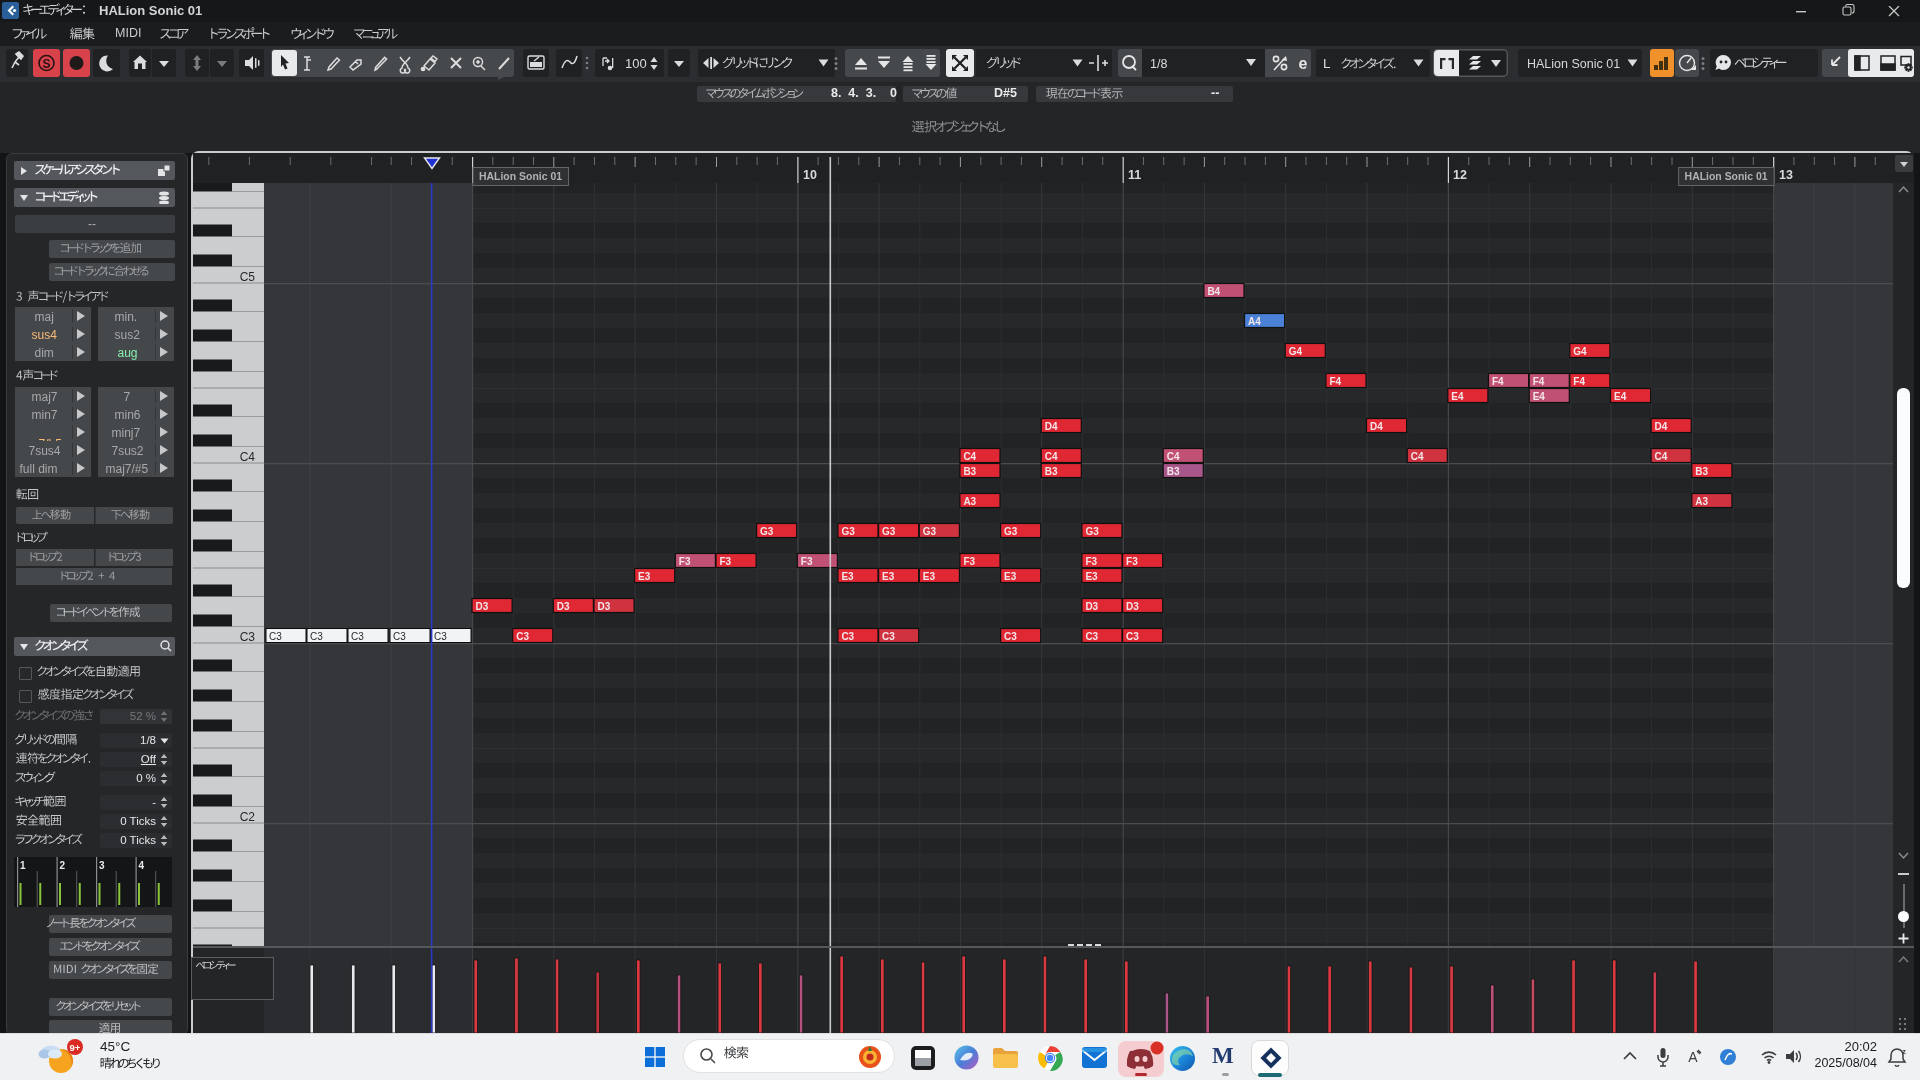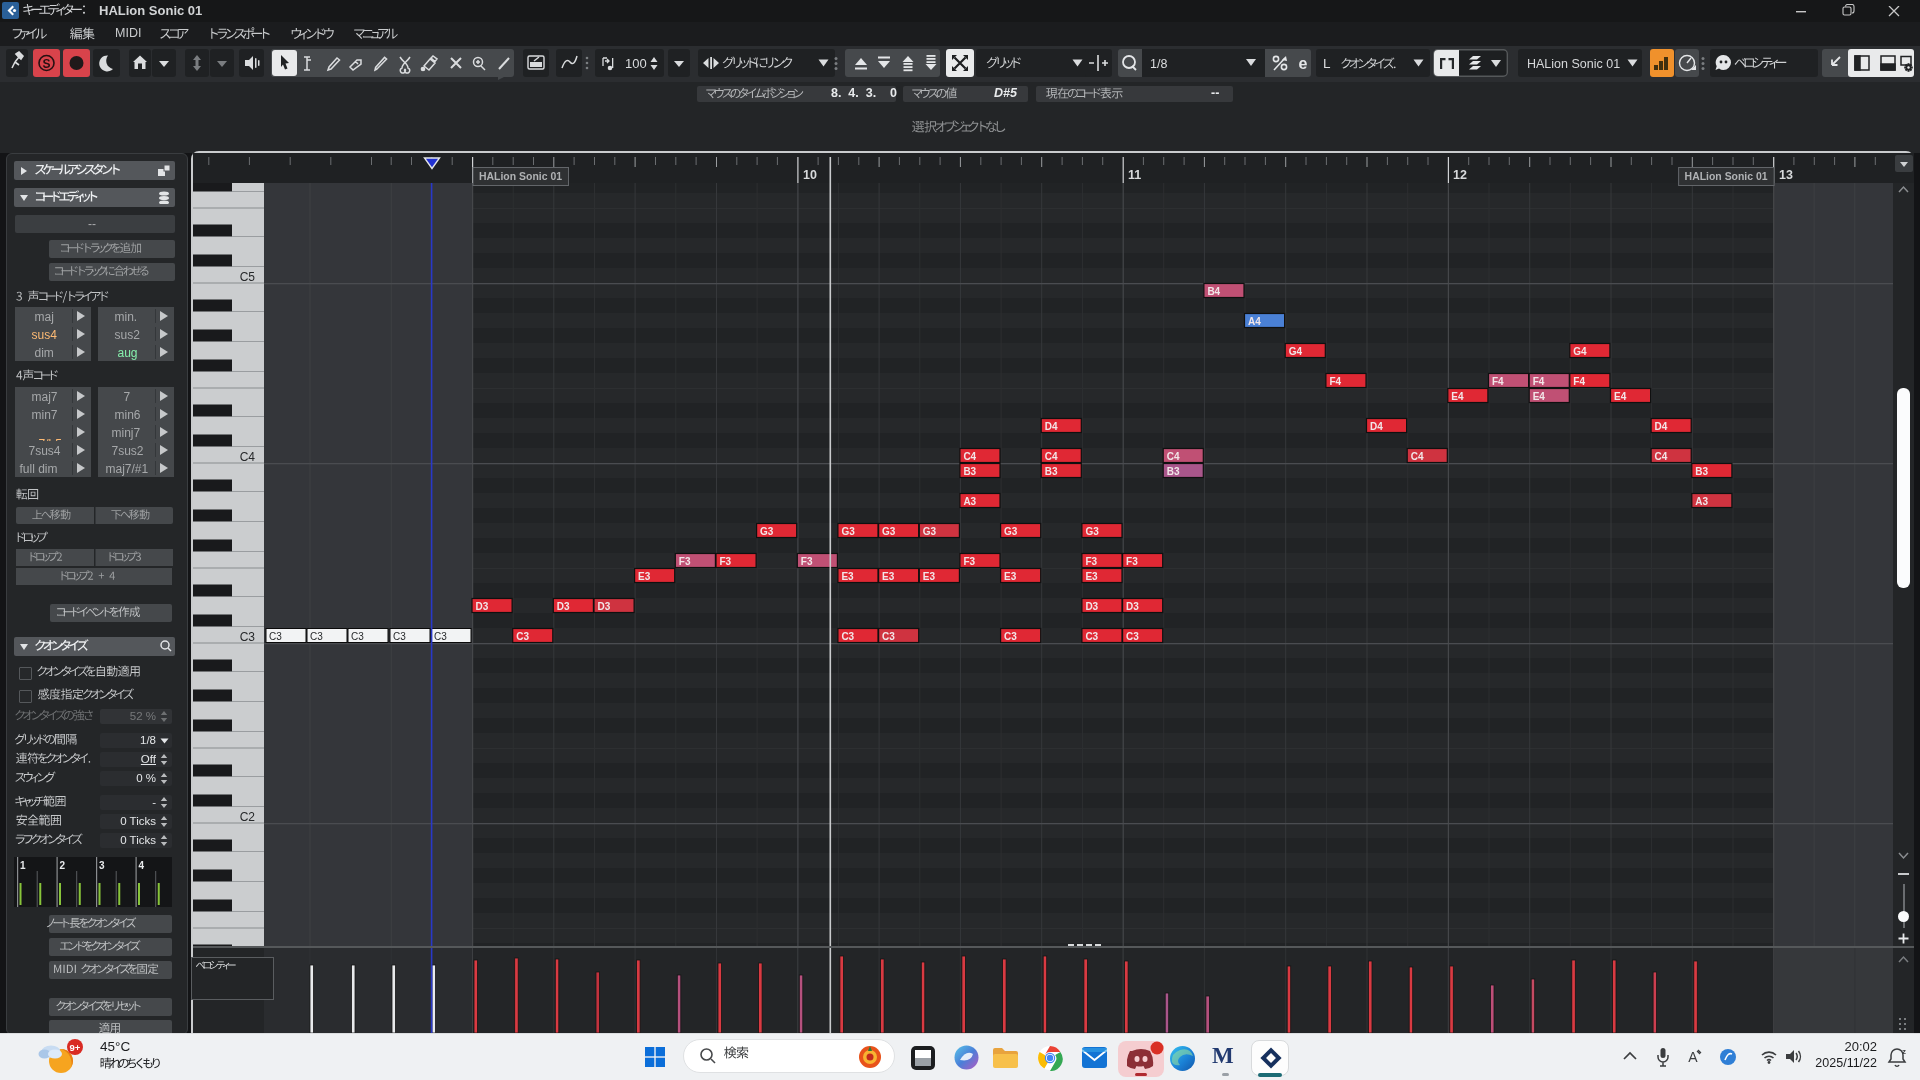--- a/index.html
+++ b/index.html
@@ -520,21 +520,21 @@
 <div style="position:absolute;left:903px;top:86px;width:125px;height:16px;background:#37393c;border-radius:2px;"></div>
 <svg style="position:absolute;left:913px;top:87px;overflow:visible;" width="44" height="15">
     <g transform="translate(0,10.6) scale(0.01200,-0.01200)" fill="#b4b6b8">
       <use href="#j30de" x="-160"></use>
       <use href="#j30a6" x="520"></use>
       <use href="#j30b9" x="1200"></use>
       <use href="#j306e" x="1880"></use>
       <use href="#j5024" x="2695"></use>
     </g>
   </svg>
-<div style="position:absolute;left:994px;top:86px;font-size:12.5px;color:#e8eaec;white-space:nowrap;font-weight:bold;font-style:italic;">D#5</div>
+<div style="position:absolute;left:994px;top:86px;font-size:12.5px;color:#e8eaec;white-space:nowrap;font-weight:bold;">D#5</div>
 <div style="position:absolute;left:1036px;top:86px;width:197px;height:16px;background:#37393c;border-radius:2px;"></div>
 <svg style="position:absolute;left:1046px;top:87px;overflow:visible;" width="77" height="15">
     <g transform="translate(0,10.6) scale(0.01200,-0.01200)" fill="#b4b6b8">
       <use href="#j73fe" x="-25"></use>
       <use href="#j5728" x="925"></use>
       <use href="#j306e" x="1740"></use>
       <use href="#j30b3" x="2420"></use>
       <use href="#j30fc" x="3050"></use>
       <use href="#j30c9" x="3680"></use>
       <use href="#j8868" x="4495"></use>
@@ -742,21 +742,21 @@
     <path d="M1 0 l8 5 l-8 5 z" fill="#c6c8ca"></path>
   </svg>
 <div style="position:absolute;left:155px;top:443px;width:1px;height:14px;background:#34373a"></div>
 <div style="position:absolute;left:15px;top:459px;width:76px;height:17.5px;background:#45484b;"></div>
 <div style="position:absolute;left:19.5px;top:461.5px;font-size:12px;color:#a6a8aa;white-space:nowrap;">full dim</div>
 <svg style="position:absolute;left:76px;top:463px;" width="10" height="10" viewBox="0 0 10 10">
     <path d="M1 0 l8 5 l-8 5 z" fill="#c6c8ca"></path>
   </svg>
 <div style="position:absolute;left:72px;top:461px;width:1px;height:14px;background:#34373a"></div>
 <div style="position:absolute;left:98px;top:459px;width:76px;height:17.5px;background:#45484b;"></div>
-<div style="position:absolute;left:105.5px;top:461.5px;font-size:12px;color:#a6a8aa;white-space:nowrap;">maj7/#1</div>
+<div style="position:absolute;left:105.5px;top:461.5px;font-size:12px;color:#a6a8aa;white-space:nowrap;">maj7/#5</div>
 <svg style="position:absolute;left:159px;top:463px;" width="10" height="10" viewBox="0 0 10 10">
     <path d="M1 0 l8 5 l-8 5 z" fill="#c6c8ca"></path>
   </svg>
 <div style="position:absolute;left:155px;top:461px;width:1px;height:14px;background:#34373a"></div>
 <svg style="position:absolute;left:16px;top:488px;overflow:visible;" width="23" height="15">
     <g transform="translate(0,10.6) scale(0.01200,-0.01200)" fill="#c2c4c6">
       <use href="#j8ee2" x="-25"></use>
       <use href="#j56de" x="925"></use>
     </g>
   </svg>
@@ -1678,17 +1678,17 @@
   </svg>
 <svg style="position:absolute;left:1760px;top:1049px;" width="18" height="15" viewBox="0 0 18 15">
     <path d="M2 6 a10 10 0 0 1 14 0 M4.5 9 a6.5 6.5 0 0 1 9 0 M7 11.5 a3 3 0 0 1 4 0" stroke="#3b3d3f" stroke-width="1.6" fill="none"></path>
     <circle cx="9" cy="13.5" r="1.4" fill="#3b3d3f"></circle>
   </svg>
 <svg style="position:absolute;left:1785px;top:1048px;" width="19" height="17" viewBox="0 0 19 17">
     <path d="M1 6 h4 l4 -4 v13 l-4 -4 h-4 z" fill="#3b3d3f"></path>
     <path d="M11 5 a6 6 0 0 1 0 7 M13.5 3 a9 9 0 0 1 0 11" stroke="#3b3d3f" stroke-width="1.5" fill="none"></path>
   </svg>
 <div style="position:absolute;left:1843px;top:1039px;font-size:13px;color:#1b1c1e;white-space:nowrap;width:34px;text-align:right;">20:02</div>
-<div style="position:absolute;left:1808px;top:1056px;font-size:12.5px;color:#1b1c1e;white-space:nowrap;width:69px;text-align:right;">2025/11/22</div>
+<div style="position:absolute;left:1808px;top:1056px;font-size:12.5px;color:#1b1c1e;white-space:nowrap;width:69px;text-align:right;">2025/08/04</div>
 <svg style="position:absolute;left:1886px;top:1046px;" width="22" height="22" viewBox="0 0 22 22">
     <path d="M11 3 a6 6 0 0 1 6 6 v4 l2 3 h-16 l2 -3 v-4 a6 6 0 0 1 6 -6z" fill="none" stroke="#3b3d3f" stroke-width="1.5"></path>
     <path d="M9 19 a2.2 2.2 0 0 0 4 0" stroke="#3b3d3f" stroke-width="1.5" fill="none"></path>
     <text x="16" y="8" font-size="8" font-weight="bold" fill="#3b3d3f" font-family="Liberation Sans">z</text>
   </svg>
 </body></html>

